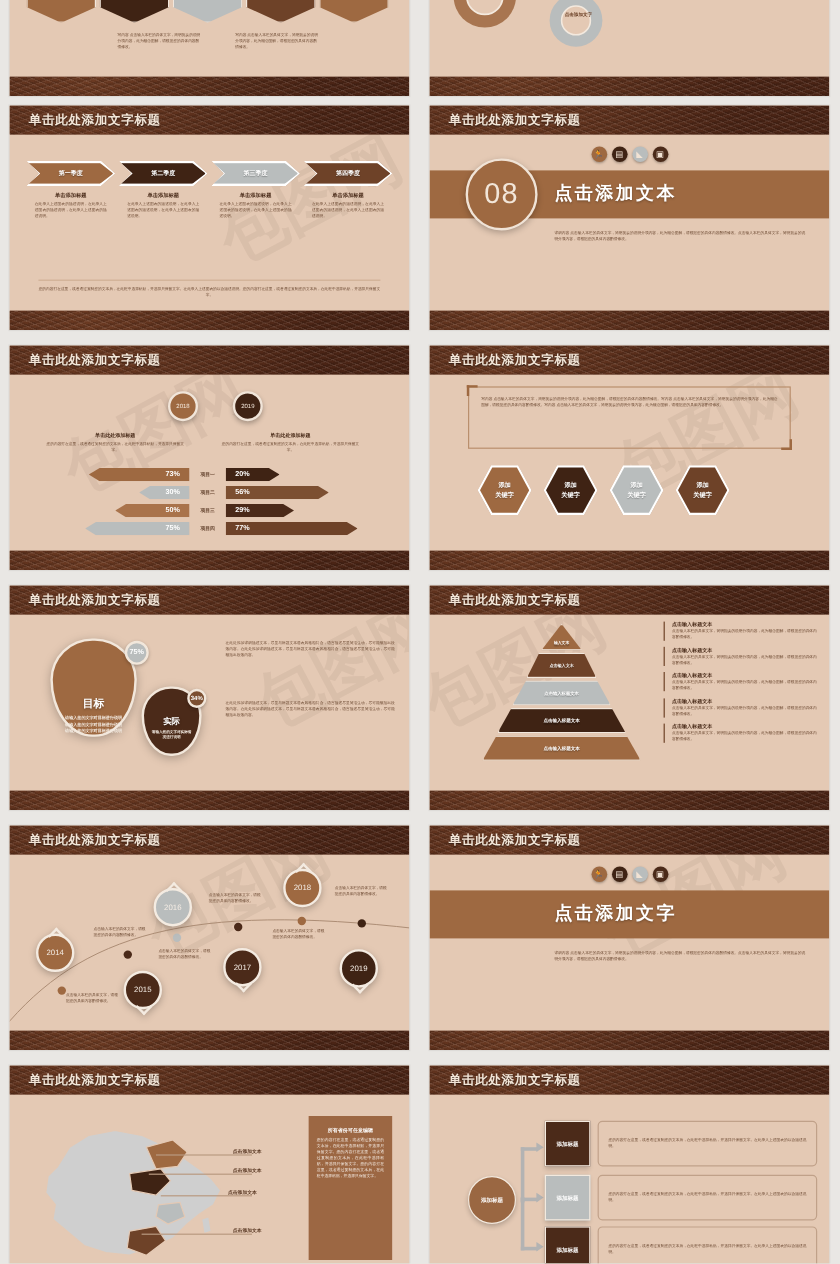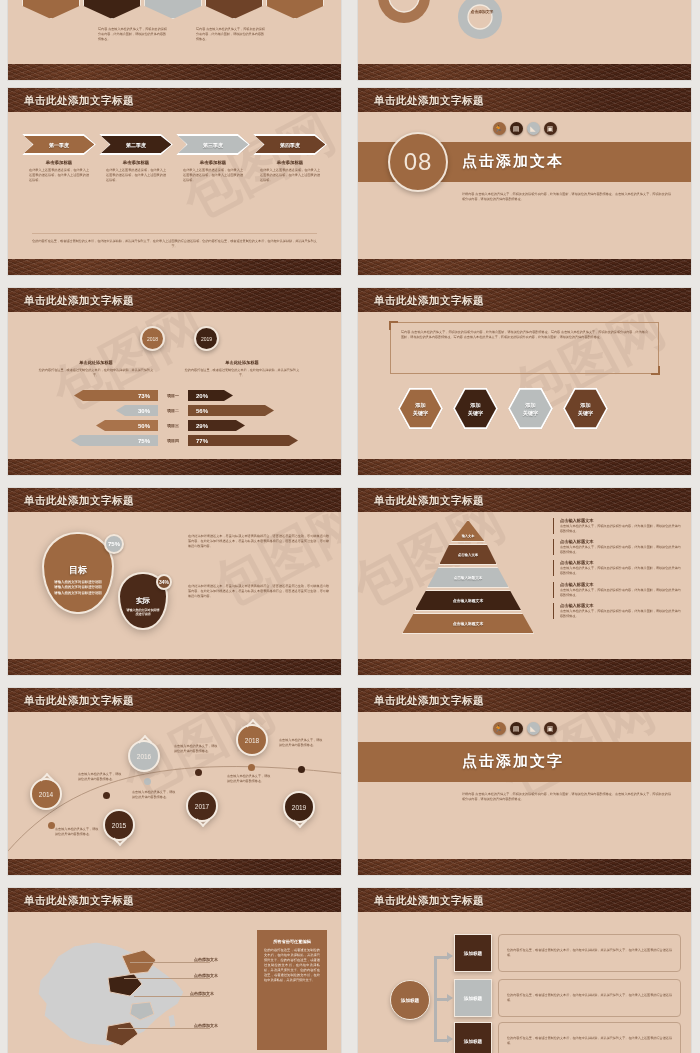--- a/index.html
+++ b/index.html
@@ -408,21 +408,21 @@
     <div class="band bot"></div>
   </div>
 
   <div class="slide col-l" style="top:488px;">
     <div class="band top"></div>
     <div class="slide-title">单击此处添加文字标题</div>
     <div class="body">
       <div class="wm">
           <span style="left:200px;top:6px;">包图网</span>
         </div>
-      <div class="pin" style="left:34px;top:20px;width:72px;height:82px;background:#9e6941;justify-content:center;">
+      <div class="pin" style="left:34px;top:20px;width:72px;height:82px;background:#9e6941;justify-content:flex-end;">
         <div class="pinttl" style="margin-top:14px;">目标</div>
         <div class="pintxt" style="margin-top:3px;">请输入您的文字对目标进行说明请输入您的文字对目标进行说明请输入您的文字对目标进行说明</div>
       </div>
       <div class="pct" style="left:96px;top:22px;width:20px;height:20px;background:#b9bdbd;">75%</div>
 
       <div class="pin" style="left:110px;top:60px;width:50px;height:58px;background:#4b2a19;justify-content:center;">
         <div class="pinttl" style="font-size:7px;margin-top:10px;">实际</div>
         <div class="pintxt" style="font-size:3px;line-height:4.4px;margin-top:2px;padding:0 6px;">请输入您的文字对实际情况进行说明</div>
       </div>
       <div class="pct" style="left:148px;top:62px;width:16px;height:16px;background:#7c4f31;font-size:5px;">34%</div>

